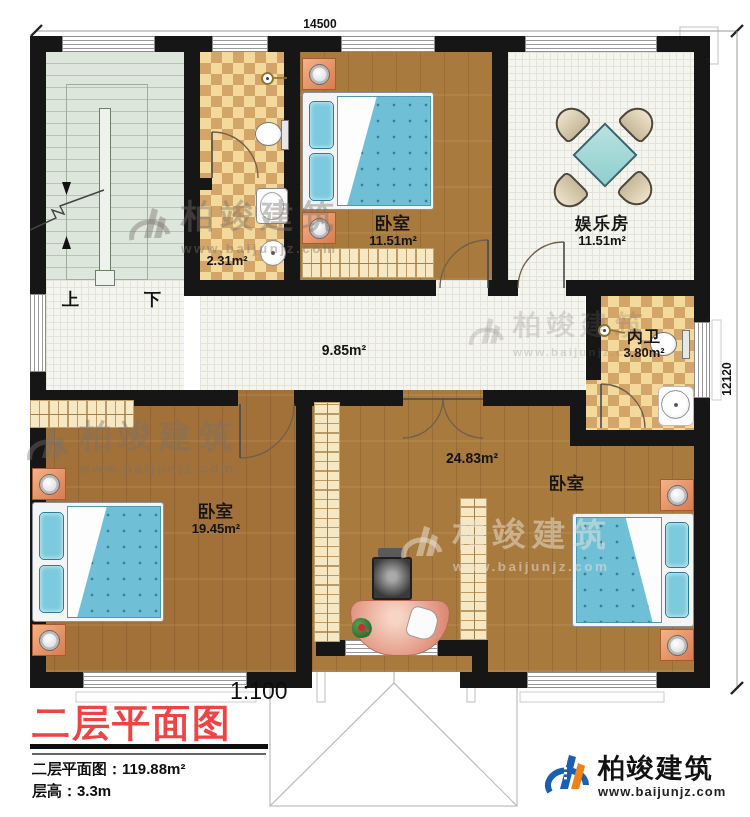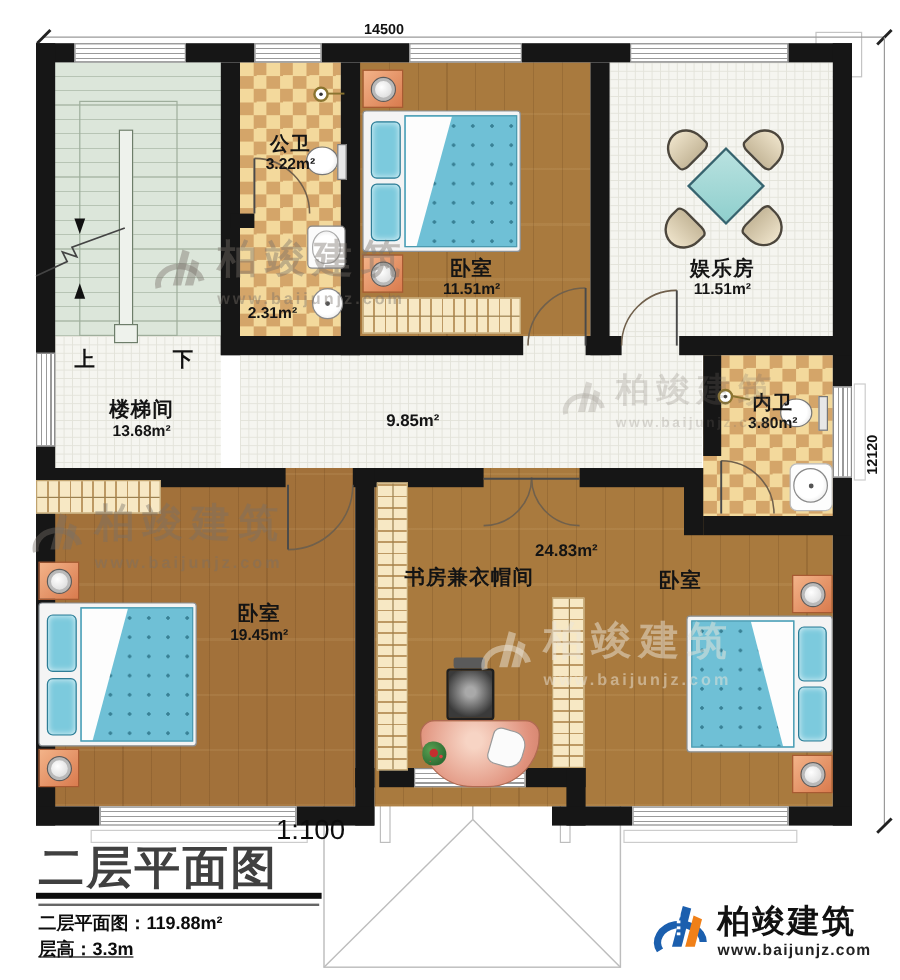--- a/index.html
+++ b/index.html
@@ -90,21 +90,21 @@
   .rlabel .nm.sm{font-size:16px;}
   .rlabel .ar{font-size:13px;}
   .updown{position:absolute;font-size:17px;font-weight:bold;color:#111;}
   .dimtext{position:absolute;font-size:12px;font-weight:bold;color:#111;text-align:center;}
   
   .wm{position:absolute;display:flex;align-items:center;gap:9px;color:rgba(118,112,104,.42);pointer-events:none;}
   .wm svg{flex:0 0 auto;}
   .wm-name{font-size:33px;font-weight:bold;letter-spacing:7px;white-space:nowrap;}
   .wm-url{font-size:13.5px;font-weight:bold;letter-spacing:2.5px;margin-top:2px;}
   
-  .title-cn{position:absolute;font-size:38px;font-weight:bold;color:#404040;letter-spacing:2px;}
+  .title-cn{position:absolute;font-size:38px;font-weight:bold;color:#ef4444;letter-spacing:2px;}
   .title-scale{position:absolute;font-size:23px;color:#0d0d0d;}
   .tbar{position:absolute;background:#0d0d0d;}
   .tline{position:absolute;background:#666;}
   .foot{position:absolute;font-size:15px;font-weight:bold;color:#0d0d0d;}
   
   .logo-name{position:absolute;font-size:27px;font-weight:900;color:#111;letter-spacing:2px;}
   .logo-url{position:absolute;font-size:13px;font-weight:bold;color:#222;letter-spacing:1px;}
   svg{display:block;}
 </style>
 </head>
@@ -265,31 +265,23 @@
     </g>
 
     <line x1="273" y1="78" x2="287" y2="78" stroke="#8a7430" stroke-width="1.6"></line>
     <line x1="610" y1="330" x2="625" y2="333" stroke="#8a7430" stroke-width="1.6"></line>
 
     <polyline points="30,230 56,218 52,210 64,214 60,206 104,190" fill="none" stroke="#444" stroke-width="1.4"></polyline>
     <path d="M62,182 h9 l-4.5,13 z" fill="#111"></path>
     <path d="M62,249 h9 l-4.5,-13 z" fill="#111"></path>
   </svg>
 
-  <div class="rlabel lay6" style="left:58px;top:332px;width:120px;">
-    <div class="nm">楼梯间</div>
-    <div class="ar">13.68m²</div>
-  </div>
   <div class="updown lay6" style="left:62px;top:288px;">上</div>
   <div class="updown lay6" style="left:144px;top:288px;">下</div>
 
-  <div class="rlabel lay6" style="left:187px;top:112px;width:110px;">
-    <div class="nm sm">公卫</div>
-    <div class="ar">3.22m²</div>
-  </div>
   <div class="rlabel lay6" style="left:172px;top:254px;width:110px;">
     <div class="ar">2.31m²</div>
   </div>
   <div class="rlabel lay6" style="left:338px;top:214px;width:110px;">
     <div class="nm">卧室</div>
     <div class="ar">11.51m²</div>
   </div>
   <div class="rlabel lay6" style="left:547px;top:214px;width:110px;">
     <div class="nm">娱乐房</div>
     <div class="ar">11.51m²</div>
@@ -297,23 +289,20 @@
   <div class="rlabel lay6" style="left:289px;top:342px;width:110px;">
     <div class="ar" style="font-size:14px;">9.85m²</div>
   </div>
   <div class="rlabel lay6" style="left:591px;top:328px;width:106px;">
     <div class="nm sm">内卫</div>
     <div class="ar">3.80m²</div>
   </div>
   <div class="rlabel lay6" style="left:161px;top:502px;width:110px;">
     <div class="nm">卧室</div>
     <div class="ar">19.45m²</div>
-  </div>
-  <div class="rlabel lay6" style="left:316px;top:472px;width:150px;">
-    <div class="nm">书房兼衣帽间</div>
   </div>
   <div class="rlabel lay6" style="left:417px;top:450px;width:110px;">
     <div class="ar" style="font-size:14px;">24.83m²</div>
   </div>
   <div class="rlabel lay6" style="left:512px;top:474px;width:110px;">
     <div class="nm">卧室</div>
   </div>
 
   <div class="dimtext lay6" style="left:290px;top:17px;width:60px;">14500</div>
   <div class="dimtext lay6" style="left:702px;top:372px;width:50px;transform:rotate(-90deg);">12120</div>
@@ -361,21 +350,21 @@
       <div class="wm-name">柏竣建筑</div>
       <div class="wm-url">www.baijunjz.com</div>
     </div>
   </div>
 
   <div class="title-cn lay6" style="left:32px;top:698px;">二层平面图</div>
   <div class="title-scale lay6" style="left:230px;top:678px;">1:100</div>
   <div class="tbar lay6" style="left:30px;top:744px;width:238px;height:5px;"></div>
   <div class="tline lay6" style="left:32px;top:753px;width:234px;height:1.5px;"></div>
   <div class="foot lay6" style="left:32px;top:760px;">二层平面图：119.88m²</div>
-  <div class="foot lay6" style="left:32px;top:782px;text-decoration:underline;">层高：3.3m</div>
+  <div class="foot lay6" style="left:32px;top:782px;">层高：3.3m</div>
 
   <svg class="abs lay6" width="54" height="54" viewBox="0 0 54 54" style="left:540px;top:746px;">
     <path d="M10 46 A19 15 0 1 1 46 39" fill="none" stroke="#1b5fae" stroke-width="6"></path>
     <path d="M20 43 L29 9 L36 11 L28 43 Z" fill="#1b5fae"></path>
     <path d="M31 43 L38 17 L45 20 L39 43 Z" fill="#f08018"></path>
     <g fill="#ffffff">
       <rect x="24" y="16" width="3" height="2.4"></rect>
         <rect x="24" y="21" width="3" height="2.4"></rect>
       <rect x="24" y="26" width="3" height="2.4"></rect>
         <rect x="24" y="31" width="3" height="2.4"></rect>

